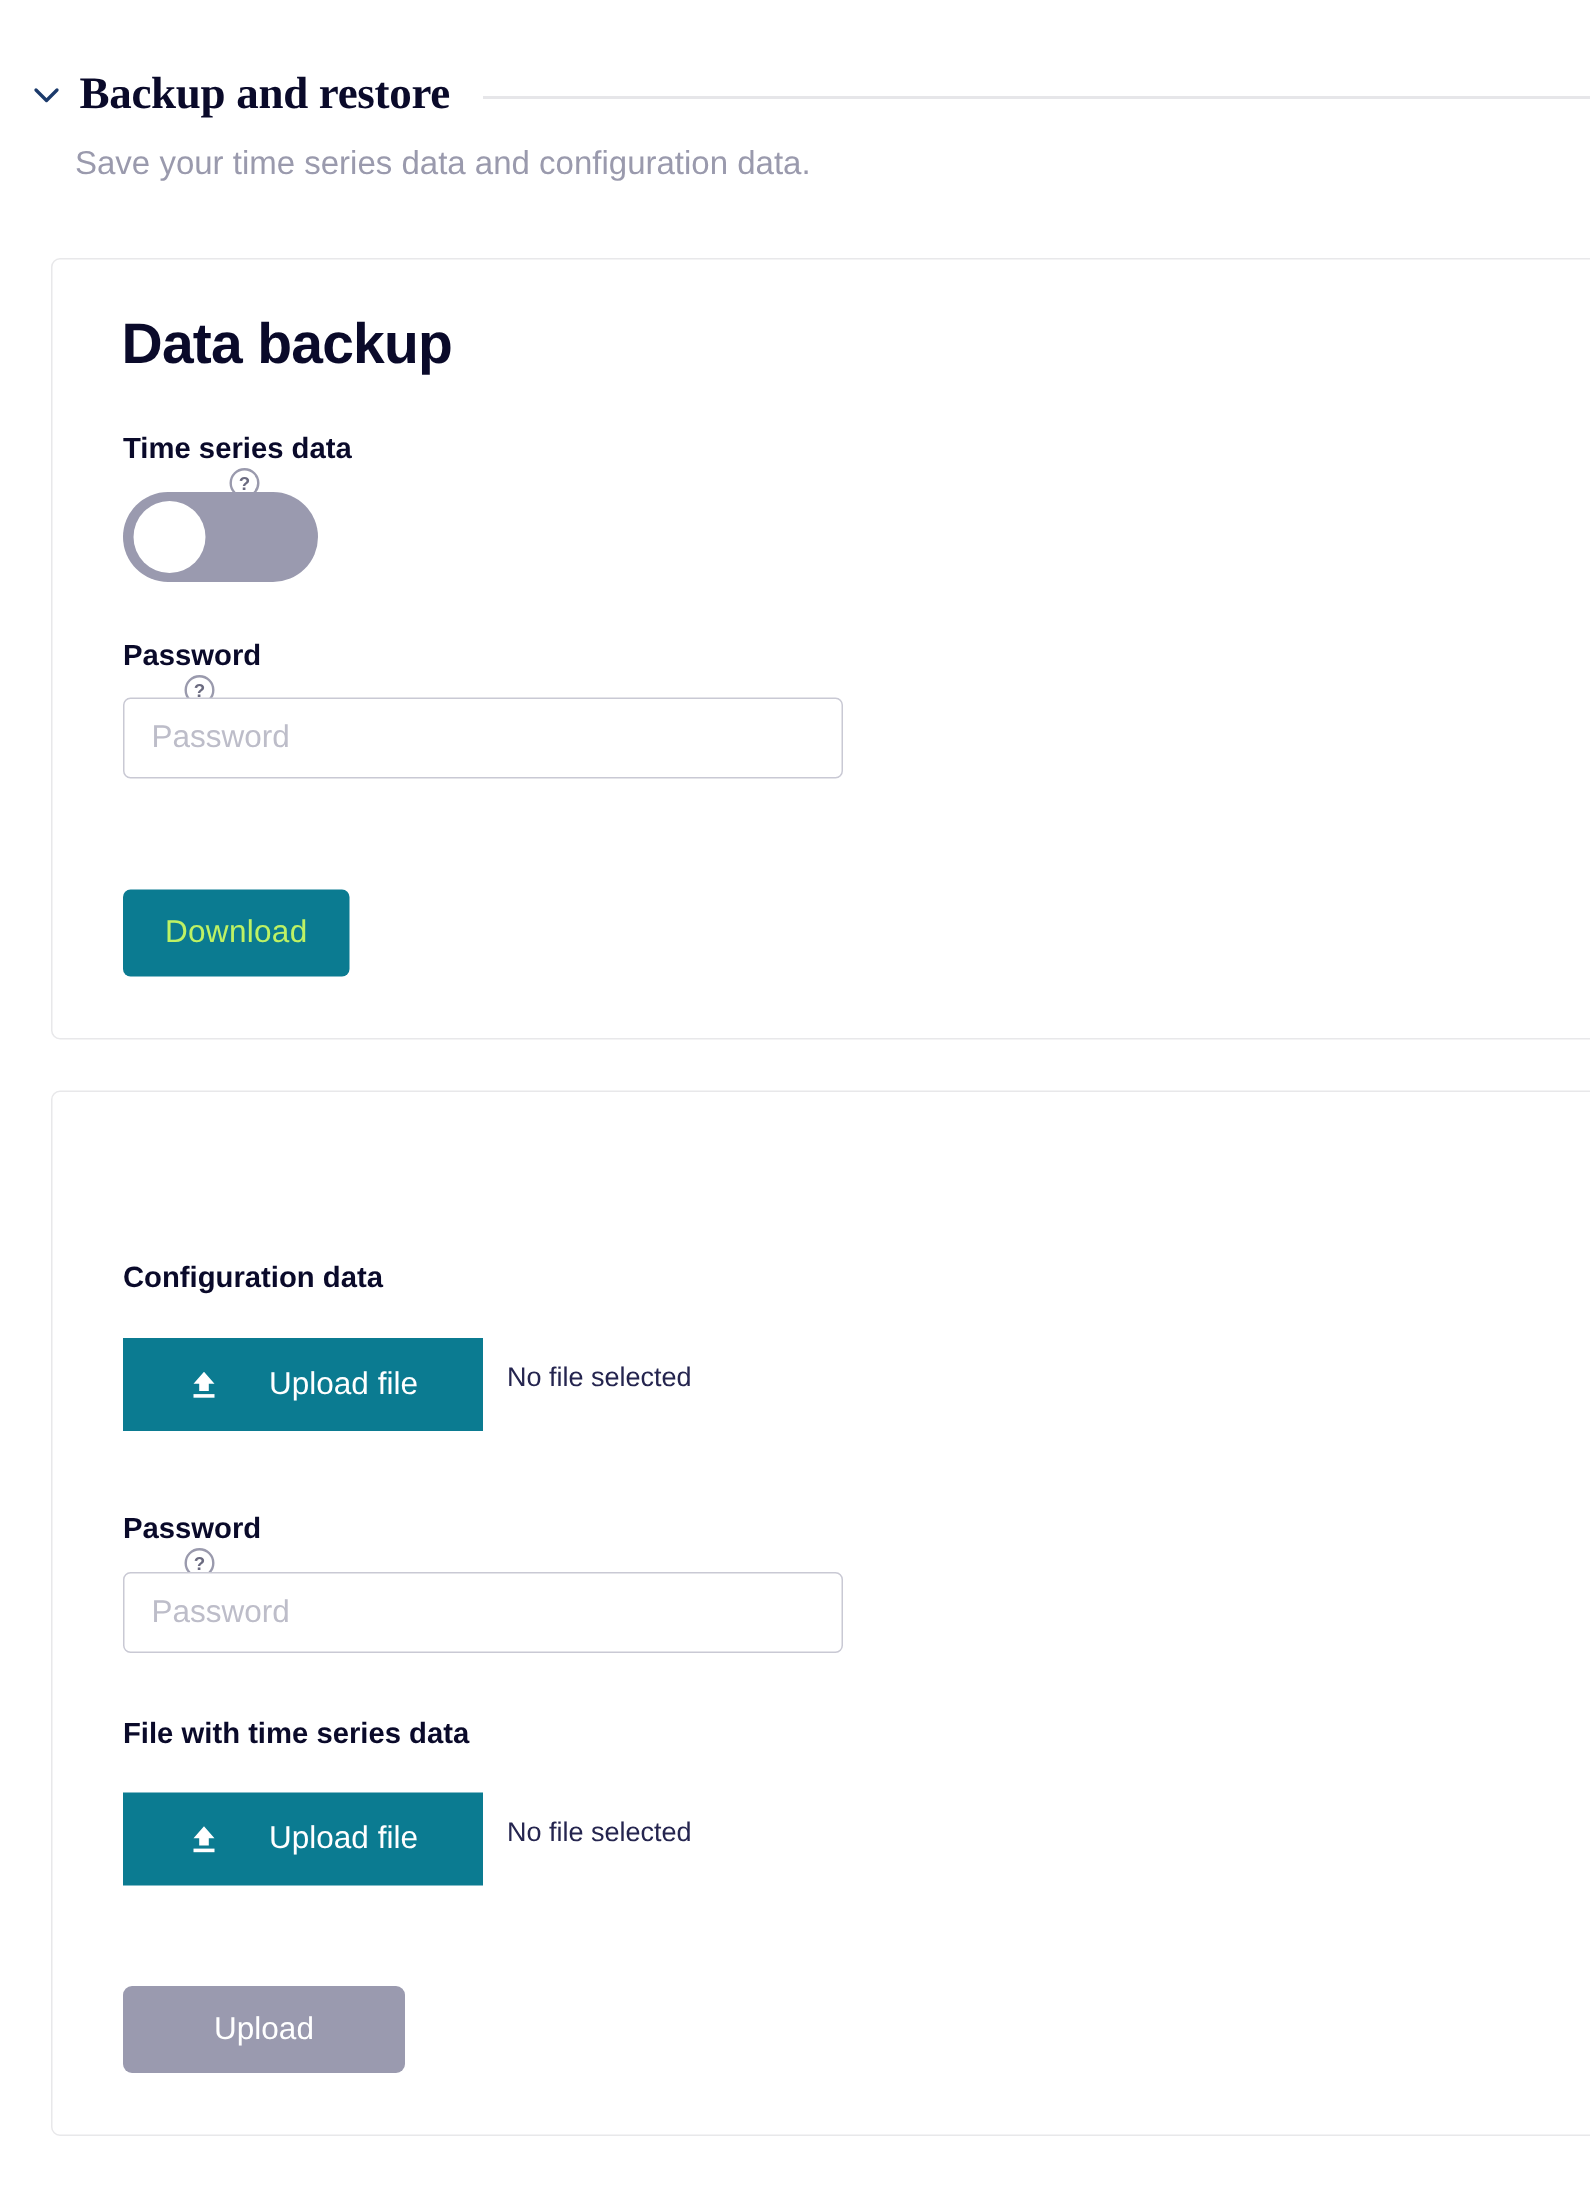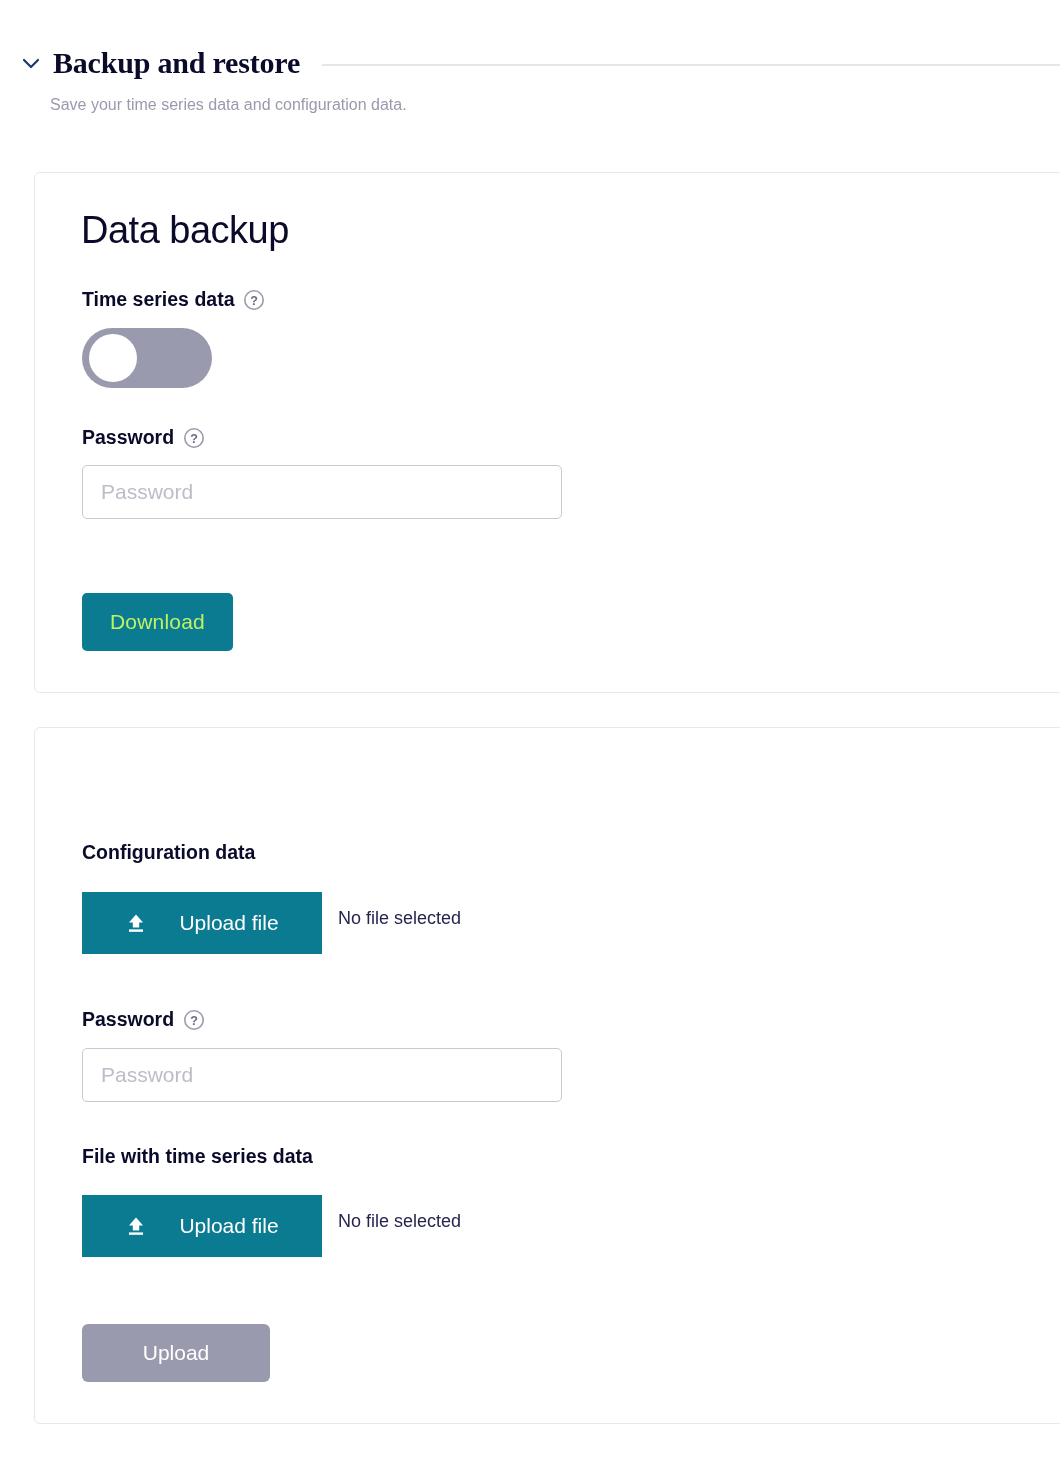--- a/index.html
+++ b/index.html
@@ -52,54 +52,55 @@
     flex: 1 1 auto;
     height: 2px;
     background: #e6e6e9;
     margin-left: 22px;
     margin-top: 4px;
   }
   .section-subtitle {
     position: absolute;
     top: 96px;
     left: 50px;
-    font-size: 16px;
+    font-size: 22px;
     color: #9a9aad;
     font-weight: normal;
   }
 
   
   .card {
     position: absolute;
     left: 34px;
     right: -6px;
     border: 1px solid #e8e8ea;
     border-radius: 6px;
     background: #ffffff;
     box-sizing: border-box;
   }
   #card-backup { top: 172px; height: 521px; }
   #card-recovery { top: 727px; height: 697px; }
 
   .card-title {
     position: absolute;
     font-size: 38px;
-    font-weight: normal;
+    font-weight: bold;
     color: #0a0a2a;
     letter-spacing: -0.5px;
   }
 
   .field-label {
     position: absolute;
     font-size: 19.5px;
     font-weight: bold;
     color: #0a0a2a;
     display: flex;
     align-items: center;
     white-space: nowrap;
+    flex-direction: column;
   }
   .help-icon {
     display: inline-flex;
     align-items: center;
     justify-content: center;
     margin-left: 9px;
     width: 22px;
     height: 22px;
     cursor: pointer;
   }

